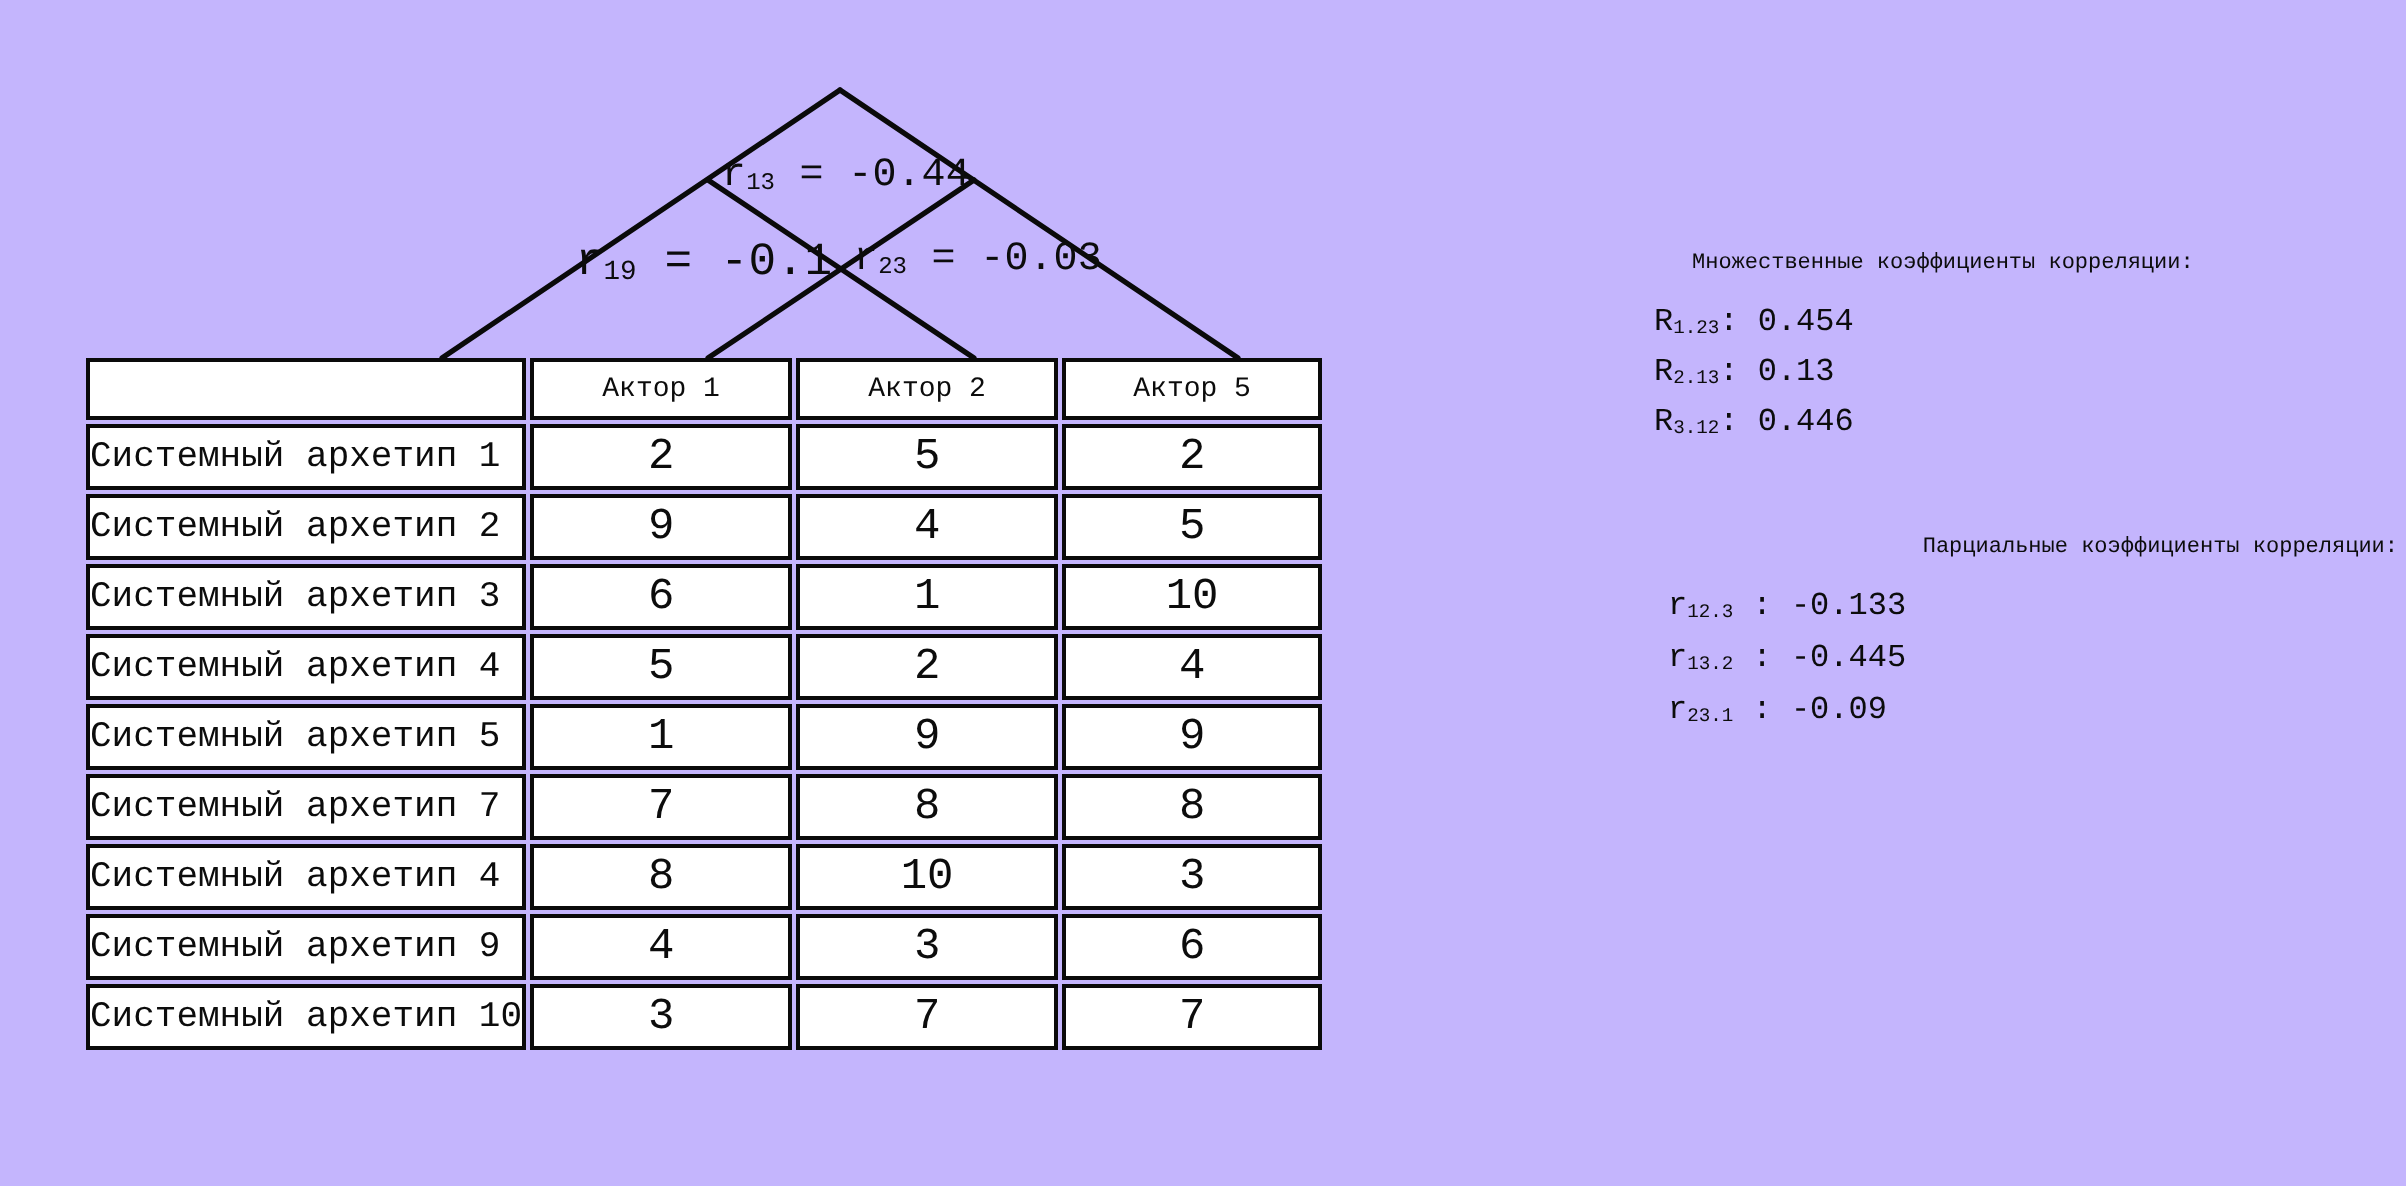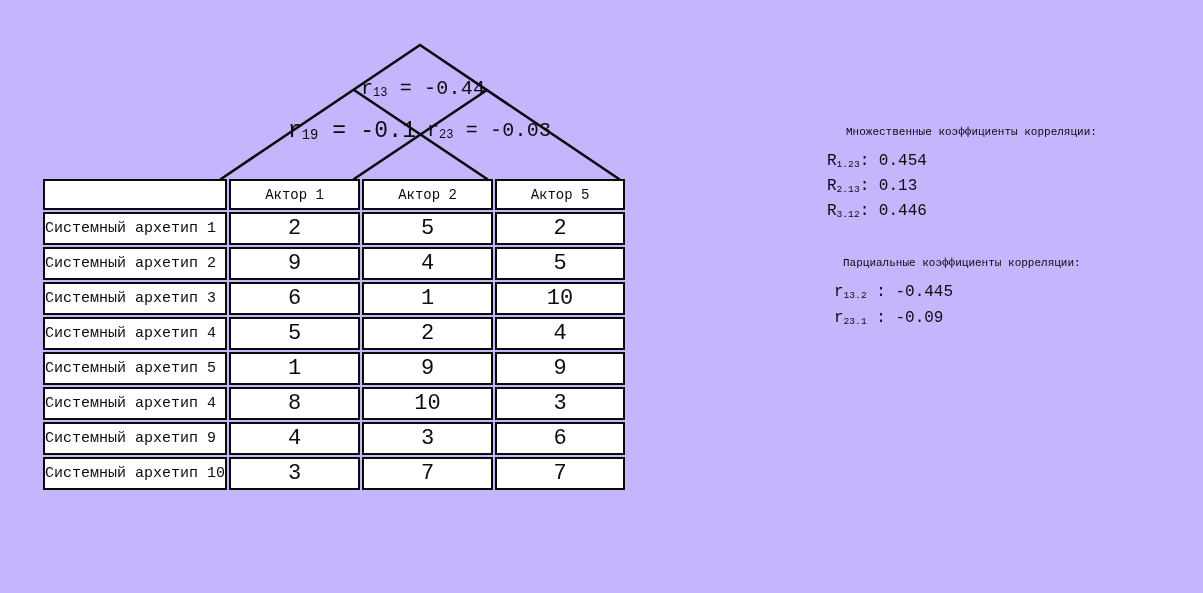--- a/index.html
+++ b/index.html
@@ -59,21 +59,21 @@
   .corner-cell { width: 173px; height: 27px; }
   .col-header {
     width: 127px;
     height: 27px;
     text-align: center;
     font-size: 14px;
     color: #0c0c0c;
   }
   .col-header-3 { width: 126px; }
   .row-label {
-    font-size: 15px;
+    font-size: 18px;
     height: 29px;
     padding: 0 2px 0 4px;
     color: #0c0c0c;
     white-space: nowrap;
   }
   .num-cell {
     text-align: center;
     font-size: 22px;
     color: #0c0c0c;
   }
@@ -84,21 +84,21 @@
     left: 827px;
     top: 126px;
     width: 372px;
   }
   .coef-heading {
     font-size: 11px;
     color: #0c0c0c;
     white-space: nowrap;
   }
   .coef-heading.m-head { padding-left: 19px; margin-bottom: 11px; }
-  .coef-heading.p-head { padding-left: 16px; margin-top: 33px; margin-bottom: 10px; }
+  .coef-heading.p-head { padding-left: 16px; margin-top: 44px; margin-bottom: 10px; text-align: right; }
   .coef-list { font-size: 16px; color: #0c0c0c; }
   .coef-list .coef-line {
     line-height: 25px;
     white-space: nowrap;
   }
   .coef-list.partial { padding-left: 7px; }
   .coef-list.partial .coef-line { line-height: 26px; }
 </style>
 </head>
 <body>
@@ -150,20 +150,26 @@
           <td class="row-label">Системный архетип 4</td>
           <td class="num-cell">5</td>
           <td class="num-cell">2</td>
           <td class="num-cell">4</td>
         </tr>
         <tr>
           <td class="row-label">Системный архетип 5</td>
           <td class="num-cell">1</td>
           <td class="num-cell">9</td>
           <td class="num-cell">9</td>
+        </tr>
+        <tr>
+          <td class="row-label">Системный архетип 7</td>
+          <td class="num-cell">7</td>
+          <td class="num-cell">8</td>
+          <td class="num-cell">8</td>
         </tr>
         <tr>
           <td class="row-label">Системный архетип 4</td>
           <td class="num-cell">8</td>
           <td class="num-cell">10</td>
           <td class="num-cell">3</td>
         </tr>
         <tr>
           <td class="row-label">Системный архетип 9</td>
           <td class="num-cell">4</td>
@@ -184,19 +190,20 @@
       <div class="coef-heading m-head">Множественные коэффициенты корреляции:</div>
       <div class="coef-list multiple">
           <div class="coef-line"><span>R</span><sub>1.23</sub><span>: 0.454</span></div>
           <div class="coef-line"><span>R</span><sub>2.13</sub><span>: 0.13</span></div>
           <div class="coef-line"><span>R</span><sub>3.12</sub><span>: 0.446</span></div>
         </div>
     </div>
     <div>
       <div class="coef-heading p-head">Парциальные коэффициенты корреляции:</div>
       <div class="coef-list partial">
+          <div class="coef-line"><span>r</span><sub>12.3</sub><span> : -0.133</span></div>
           <div class="coef-line"><span>r</span><sub>13.2</sub><span> : -0.445</span></div>
           <div class="coef-line"><span>r</span><sub>23.1</sub><span> : -0.09</span></div>
         </div>
     </div>
   </div>
 
 </div>
 
 </body></html>

